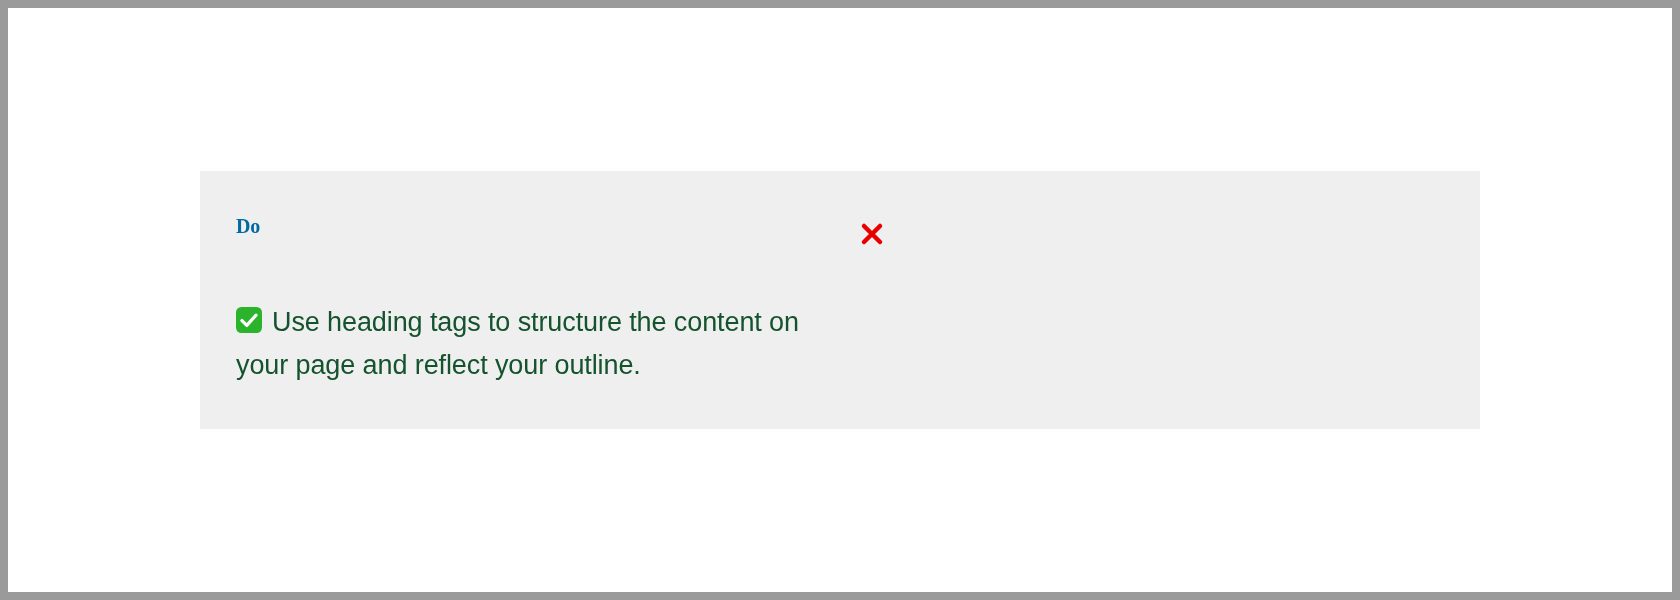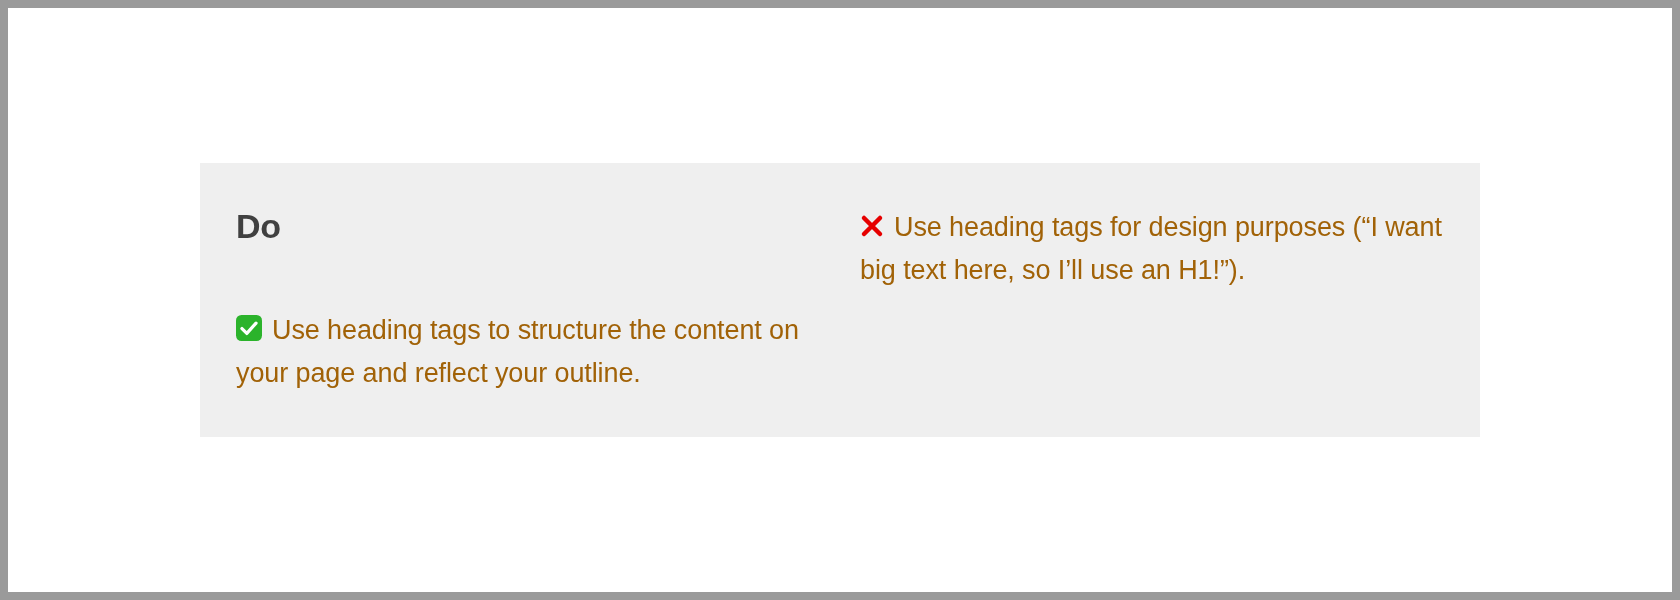--- a/index.html
+++ b/index.html
@@ -28,31 +28,32 @@
       display: flex;
       padding: 44px 36px 44px 36px;
       gap: 40px;
     }
     .col {
       flex: 1;
       display: flex;
       flex-direction: column;
     }
     .heading {
-      font-size: 34px;
+      font-size: 20px;
       font-weight: 700;
-      color: #404040;
+      color: #0369a1;
       letter-spacing: -0.2px;
       margin-bottom: 64px;
+      font-family: Liberation Serif, serif;
     }
     .body-row {
       display: block;
       font-size: 27px;
       line-height: 1.5;
-      color: #a16207;
+      color: #14532d;
       letter-spacing: -0.1px;
     }
     .icon-wrap {
       display: inline-block;
       vertical-align: -2px;
       margin-right: 10px;
     }
     .check-icon {
       width: 26px;
       height: 26px;
@@ -81,18 +82,18 @@
         </span><span>Use heading tags to structure the content on your page and reflect your outline.</span>
       </div>
     </div>
 
     <div class="col">
       <div class="body-row">
         <span class="icon-wrap">
           <svg class="cross-icon" viewBox="0 0 24 24" xmlns="http://www.w3.org/2000/svg">
             <path d="M4 4 L20 20 M20 4 L4 20" stroke="#e60000" stroke-width="4.5" stroke-linecap="round"></path>
           </svg>
-        </span><span>Use heading tags for design purposes (“I want big text here, so I’ll use an H1!”).</span>
+        </span>
       </div>
     </div>
 
   </div>
 </div>
 
 </body></html>

